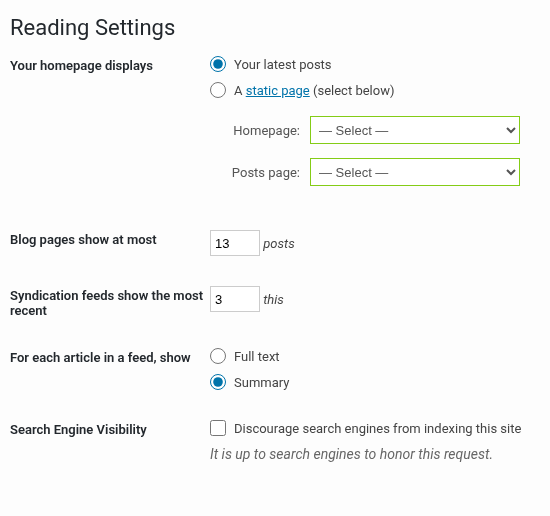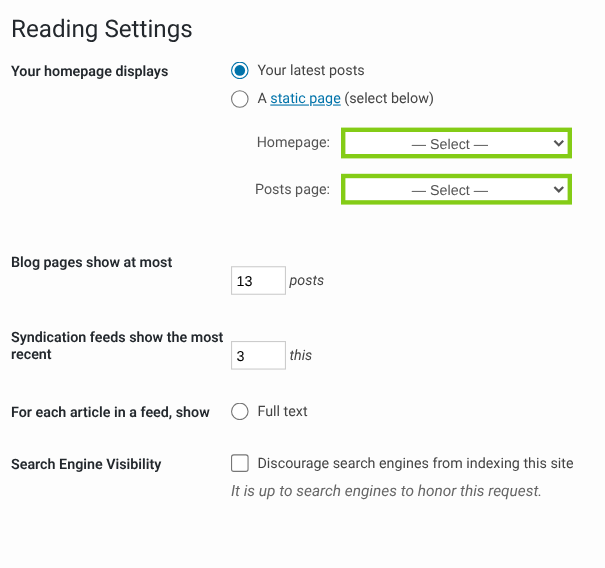--- a/index.html
+++ b/index.html
@@ -60,34 +60,32 @@
     .sub-label {
       width: 100px;
       text-align: right;
       padding-right: 10px;
       font-size: 13px;
       color: #555;
     }
     select {
       width: 210px;
       height: 28px;
-      border: 4px solid #84cc16;
+      border: 1px solid #84cc16;
       background: #fff;
       font-size: 13px;
       padding: 2px 4px;
       color: #555;
-      text-align: center;
     }
     input[type="number"] {
       width: 50px;
       height: 26px;
       border: 1px solid #ccc;
       padding: 2px 4px;
       font-size: 13px;
-      margin-top: 12px;
     }
     .inline-label {
       margin-left: 0;
       font-style: italic;
     }
     a.link {
       color: #0073aa;
       text-decoration: underline;
     }
     .description {
@@ -150,20 +148,24 @@
     </div>
   </div>
 
   <div class="form-row">
     <div class="th">For each article in a feed, show</div>
     <div class="td">
       <div class="radio-row">
         <input type="radio" name="rss_use_excerpt" style="">
         <span>Full text</span>
       </div>
+      <div class="radio-row">
+        <input type="radio" name="rss_use_excerpt" checked="" style="">
+        <span>Summary</span>
+      </div>
     </div>
   </div>
 
   <div class="form-row">
     <div class="th">Search Engine Visibility</div>
     <div class="td">
       <div class="check-row">
         <input type="checkbox" style="">
         <span>Discourage search engines from indexing this site</span>
       </div>

